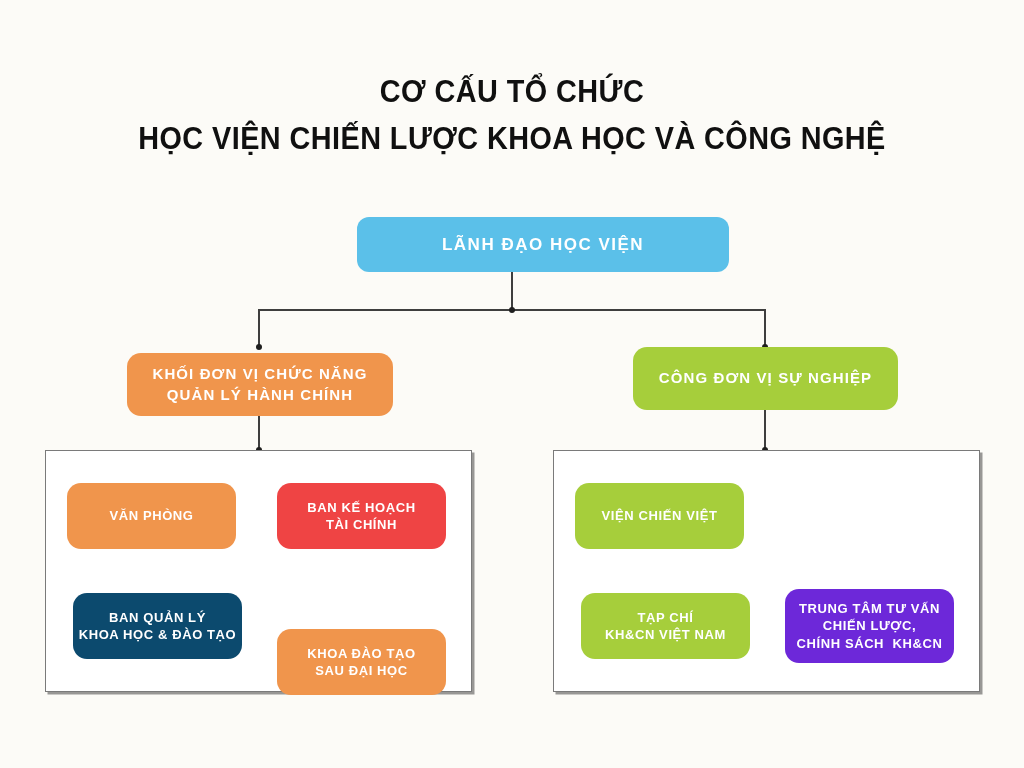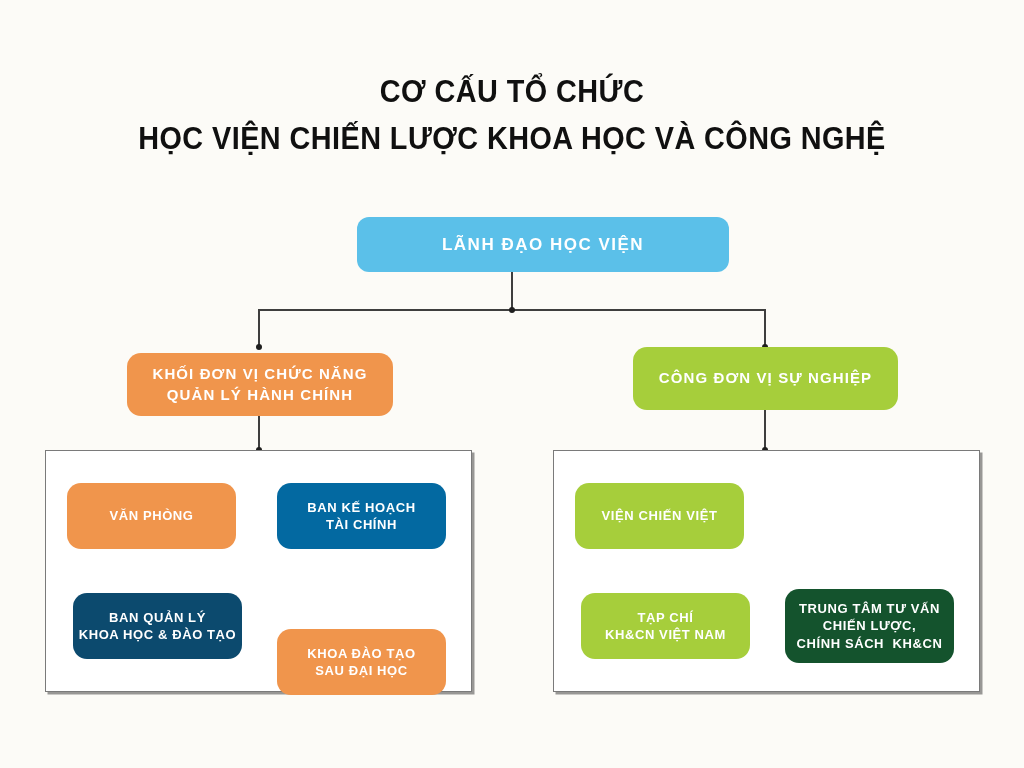--- a/index.html
+++ b/index.html
@@ -153,21 +153,21 @@
 QUẢN LÝ HÀNH CHÍNH</span>
   </div>
   <div class="node branch-node branch-career" style="background: rgb(166, 206, 59);">
     <span class="lbl">CÔNG ĐƠN VỊ SỰ NGHIỆP</span>
   </div>
 
   <div class="group group-admin">
     <div class="unit pos-r1c1" style="background: rgb(240, 149, 76);">
       <span class="lbl">VĂN PHÒNG</span>
     </div>
-    <div class="unit pos-r1c2" style="background: #0369a1;">
+    <div class="unit pos-r1c2" style="background: #ef4444;">
       <span class="lbl">BAN KẾ HOẠCH
 TÀI CHÍNH</span>
     </div>
     <div class="unit pos-r2c1" style="background: #0c4a6e;">
       <span class="lbl">BAN QUẢN LÝ
 KHOA HỌC &amp; ĐÀO TẠO</span>
     </div>
     <div class="unit pos-r2c2" style="background: rgb(240, 149, 76); margin-top: 36px;">
       <span class="lbl">KHOA ĐÀO TẠO
 SAU ĐẠI HỌC</span>
@@ -175,20 +175,20 @@
   </div>
 
   <div class="group group-career">
     <div class="unit pos-r1c1" style="background: rgb(166, 206, 59);">
       <span class="lbl">VIỆN CHIẾN VIỆT</span>
     </div>
     <div class="unit pos-r2c1" style="background: rgb(166, 206, 59);">
       <span class="lbl">TẠP CHÍ
 KH&amp;CN VIỆT NAM</span>
     </div>
-    <div class="unit pos-r2c2 tall" style="background: #14532d;">
+    <div class="unit pos-r2c2 tall" style="background: #6d28d9;">
       <span class="lbl">TRUNG TÂM TƯ VẤN
 CHIẾN LƯỢC,
 CHÍNH SÁCH  KH&amp;CN</span>
     </div>
   </div>
 
 </div>
 
 </body></html>

